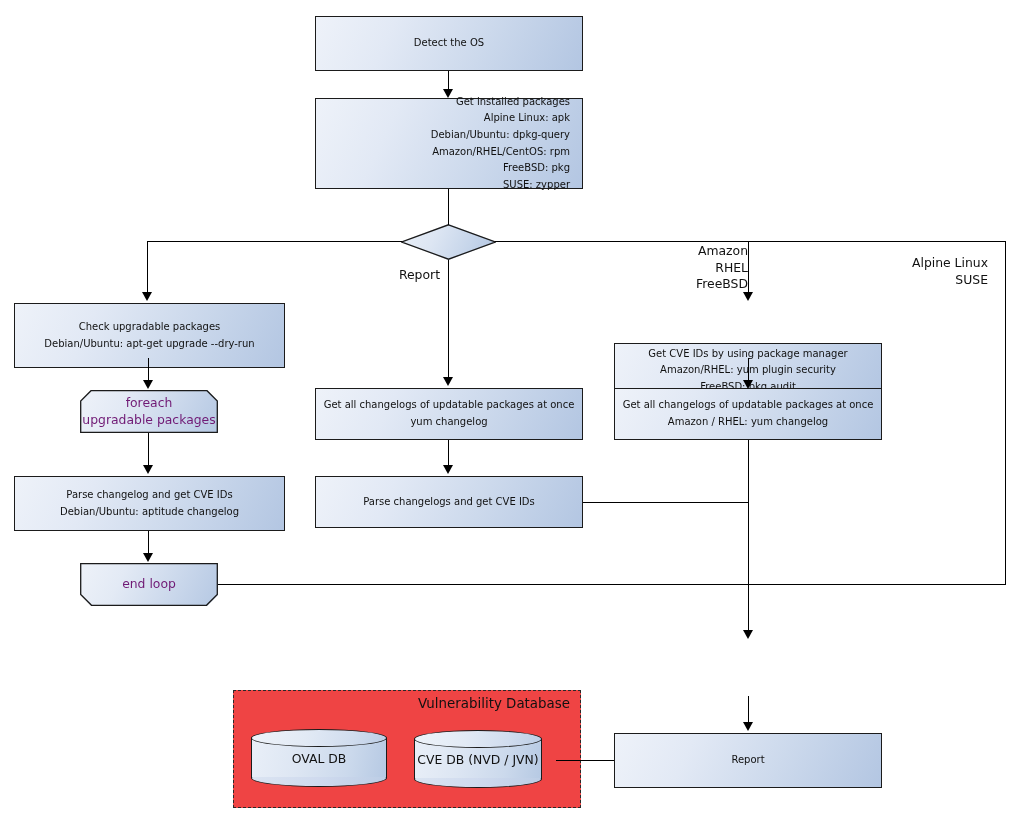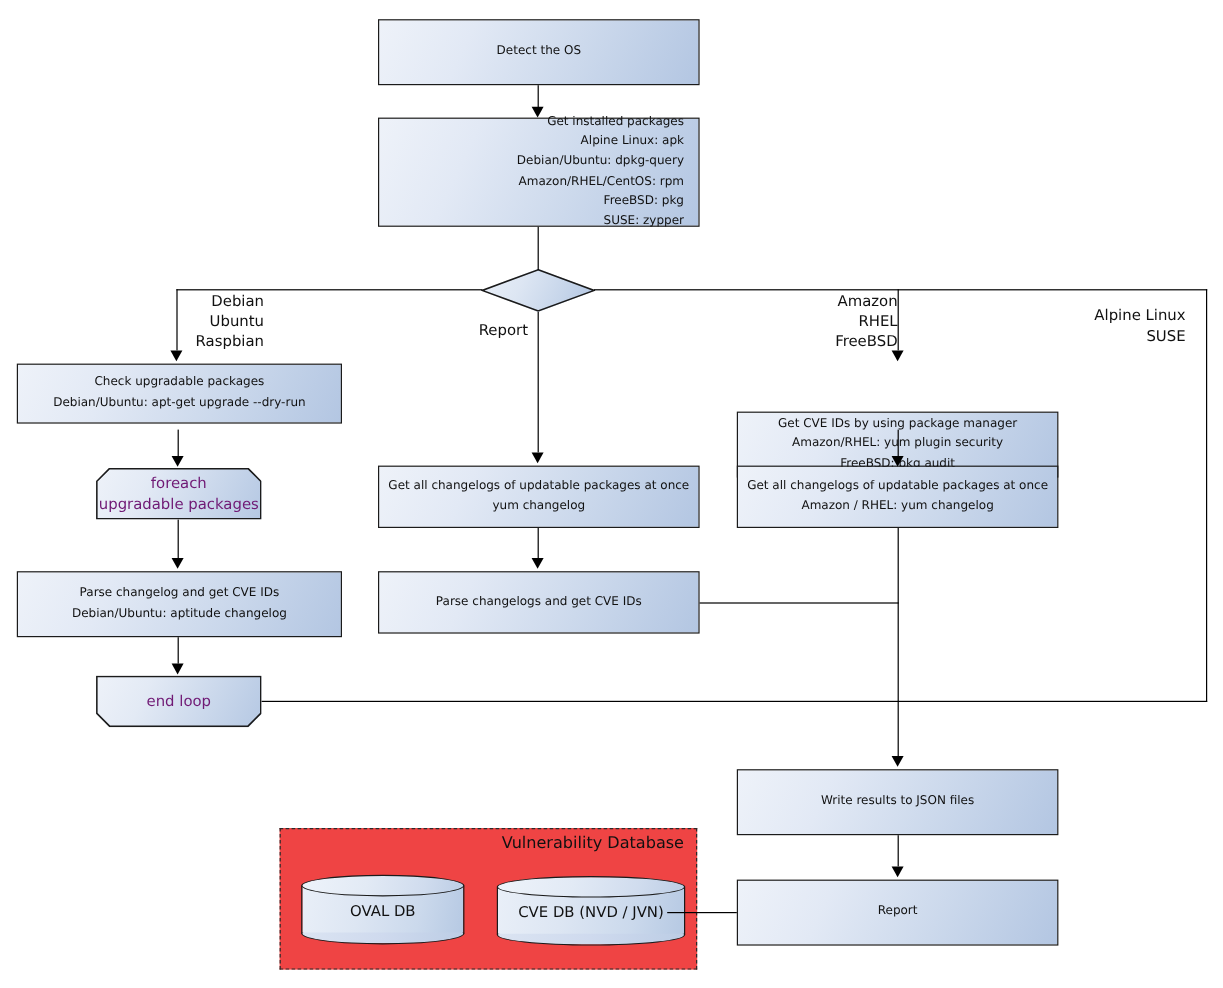--- a/index.html
+++ b/index.html
@@ -149,21 +149,21 @@
     </span>
   </div>
 
   <div class="diamond" style="left:401px;top:224px;width:95px;height:36px;">
     <div class="dshape"></div>
     <svg width="95" height="36" style="position:absolute;left:0;top:0;">
       <polygon points="47.5,0.8 94.2,18 47.5,35.2 0.8,18" fill="none" stroke="#1b1b1b" stroke-width="1.3"></polygon>
     </svg>
   </div>
 
-  <div class="node" style="left:14px;top:303px;width:271px;height:50px;">
+  <div class="node" style="left:14px;top:303px;width:271px;height:65px;">
     <span class="txt">
       <span>Check upgradable packages</span><br>
       <span>Debian/Ubuntu: apt-get upgrade --dry-run</span>
     </span>
   </div>
 
   <div class="loop-start" style="position:absolute;left:80px;top:390px;width:138px;height:43px;">
     <div class="shape"></div>
     <svg class="loop-outline" width="138" height="43">
       <polygon points="11,0.7 127,0.7 137.3,11 137.3,42.3 0.7,42.3 0.7,11" fill="none" stroke="#1b1b1b" stroke-width="1.3"></polygon>
@@ -212,51 +212,43 @@
     </span>
   </div>
 
   <div class="node overflow" style="left:614px;top:388px;width:268px;height:52px;">
     <span class="txt" style="text-align:center;">
       <span>Get all changelogs of updatable packages at once</span><br>
       <span>Amazon / RHEL: yum changelog</span>
     </span>
   </div>
 
-  <div class="node" style="left:614px;top:641px;width:268px;height:55px;">
-    <span class="txt">Write results to JSON files</span>
-  </div>
 
   <div class="node" style="left:614px;top:733px;width:268px;height:55px;">
     <span class="txt">Report</span>
   </div>
 
   <div class="group" style="left:233px;top:690px;width:348px;height:118px;">
     <span class="group-title">Vulnerability Database</span>
   </div>
 
   <div class="cyl" style="left:251px;top:729px;width:136px;height:58px;">
     <div class="body"></div>
     <div class="bot"></div>
     <div class="top"></div>
     <div class="cyl-label">OVAL DB</div>
   </div>
 
-  <div class="cyl" style="left:414px;top:730px;width:157px;height:58px;">
+  <div class="cyl" style="left:414px;top:730px;width:128px;height:58px;">
     <div class="body"></div>
     <div class="bot"></div>
     <div class="top"></div>
     <div class="cyl-label">CVE DB (NVD / JVN)</div>
   </div>
 
-  <div class="blabel" style="left:100px;top:243px;width:120px;">
-    <span>Debian</span><br>
-    <span>Ubuntu</span><br>
-    <span>Raspbian</span>
-  </div>
 
   <div class="blabel" style="left:330px;top:267px;width:110px;">
     <span>Report</span>
   </div>
 
   <div class="blabel" style="left:630px;top:243px;width:118px;">
     <span>Amazon</span><br>
     <span>RHEL</span><br>
     <span>FreeBSD</span>
   </div>

